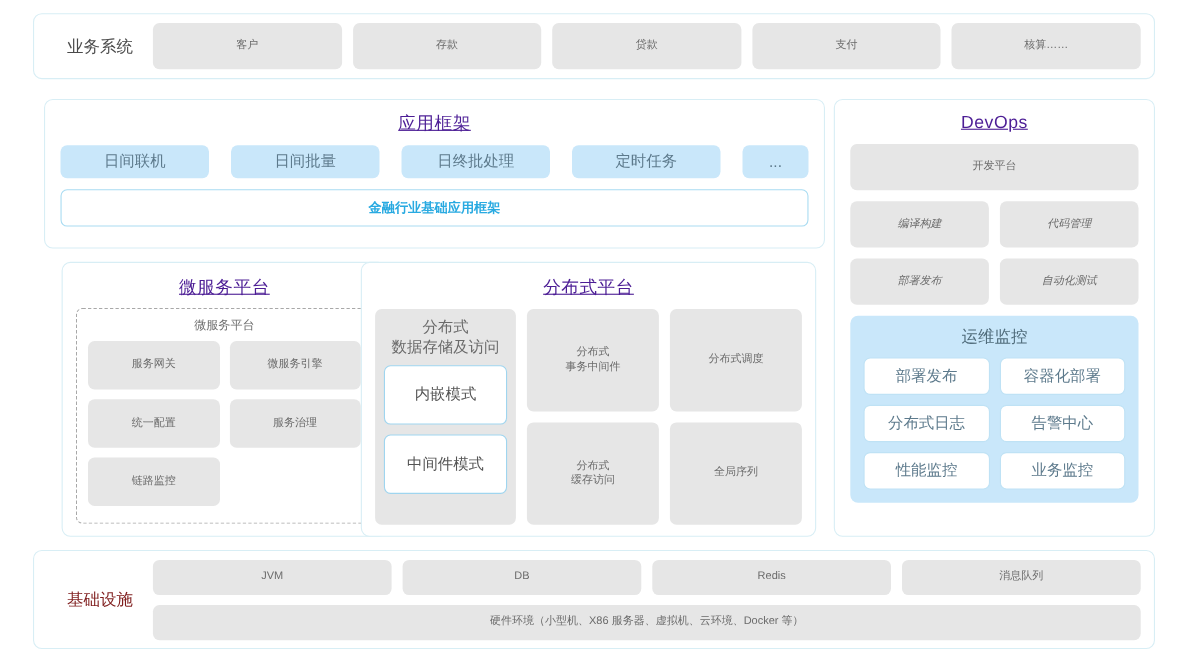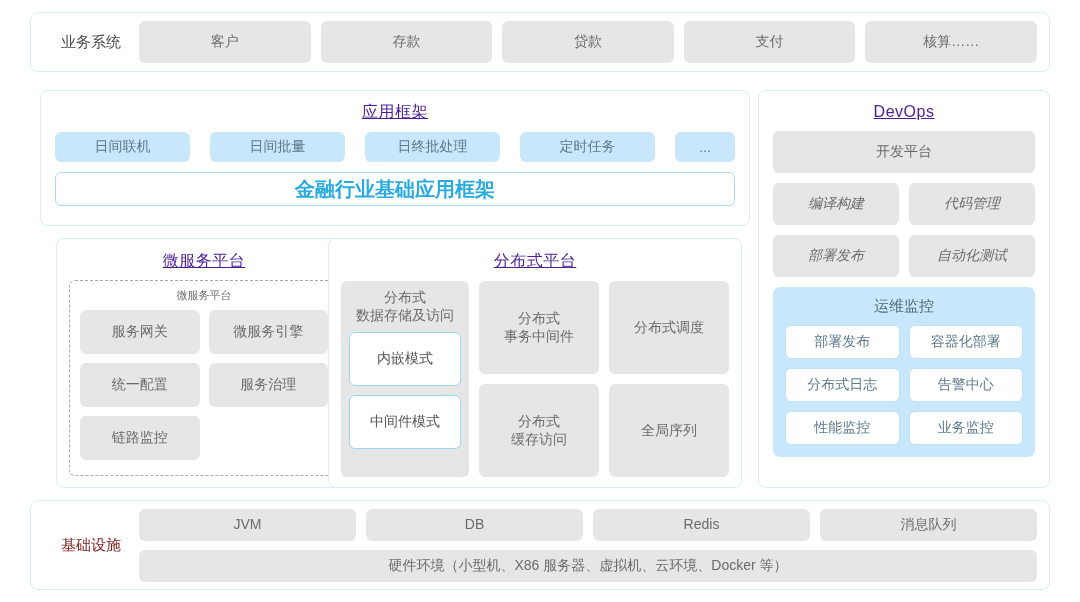--- a/index.html
+++ b/index.html
@@ -32,21 +32,21 @@
     color: #4c1d95;
     letter-spacing: .5px;
     text-decoration: underline;
   }
 
   
   .chip {
     background: #e6e6e6;
     border-radius: 6px;
     color: #6b6b6b;
-    font-size: 14px;
+    font-size: 10px;
     display: flex;
     align-items: center;
     justify-content: center;
     text-align: center;
     line-height: 1.25;
   }
 
   
   .chip-blue {
     background: #c9e7fa;
@@ -121,21 +121,21 @@
   .app-frame .chip-row .chip-blue.narrow { flex: 0 0 60px; }
   .fin-frame {
     height: 34px;
     border: 1px solid #a9dcf2;
     border-radius: 6px;
     background: #ffffff;
     display: flex;
     align-items: center;
     justify-content: center;
     color: #29aae1;
-    font-size: 20px;
+    font-size: 12px;
     font-weight: bold;
   }
 
   
   .micro {
     position: absolute;
     left: 16px; top: 148px;
     width: 296px; height: 250px;
     padding: 8px 12px 12px 12px;
   }

